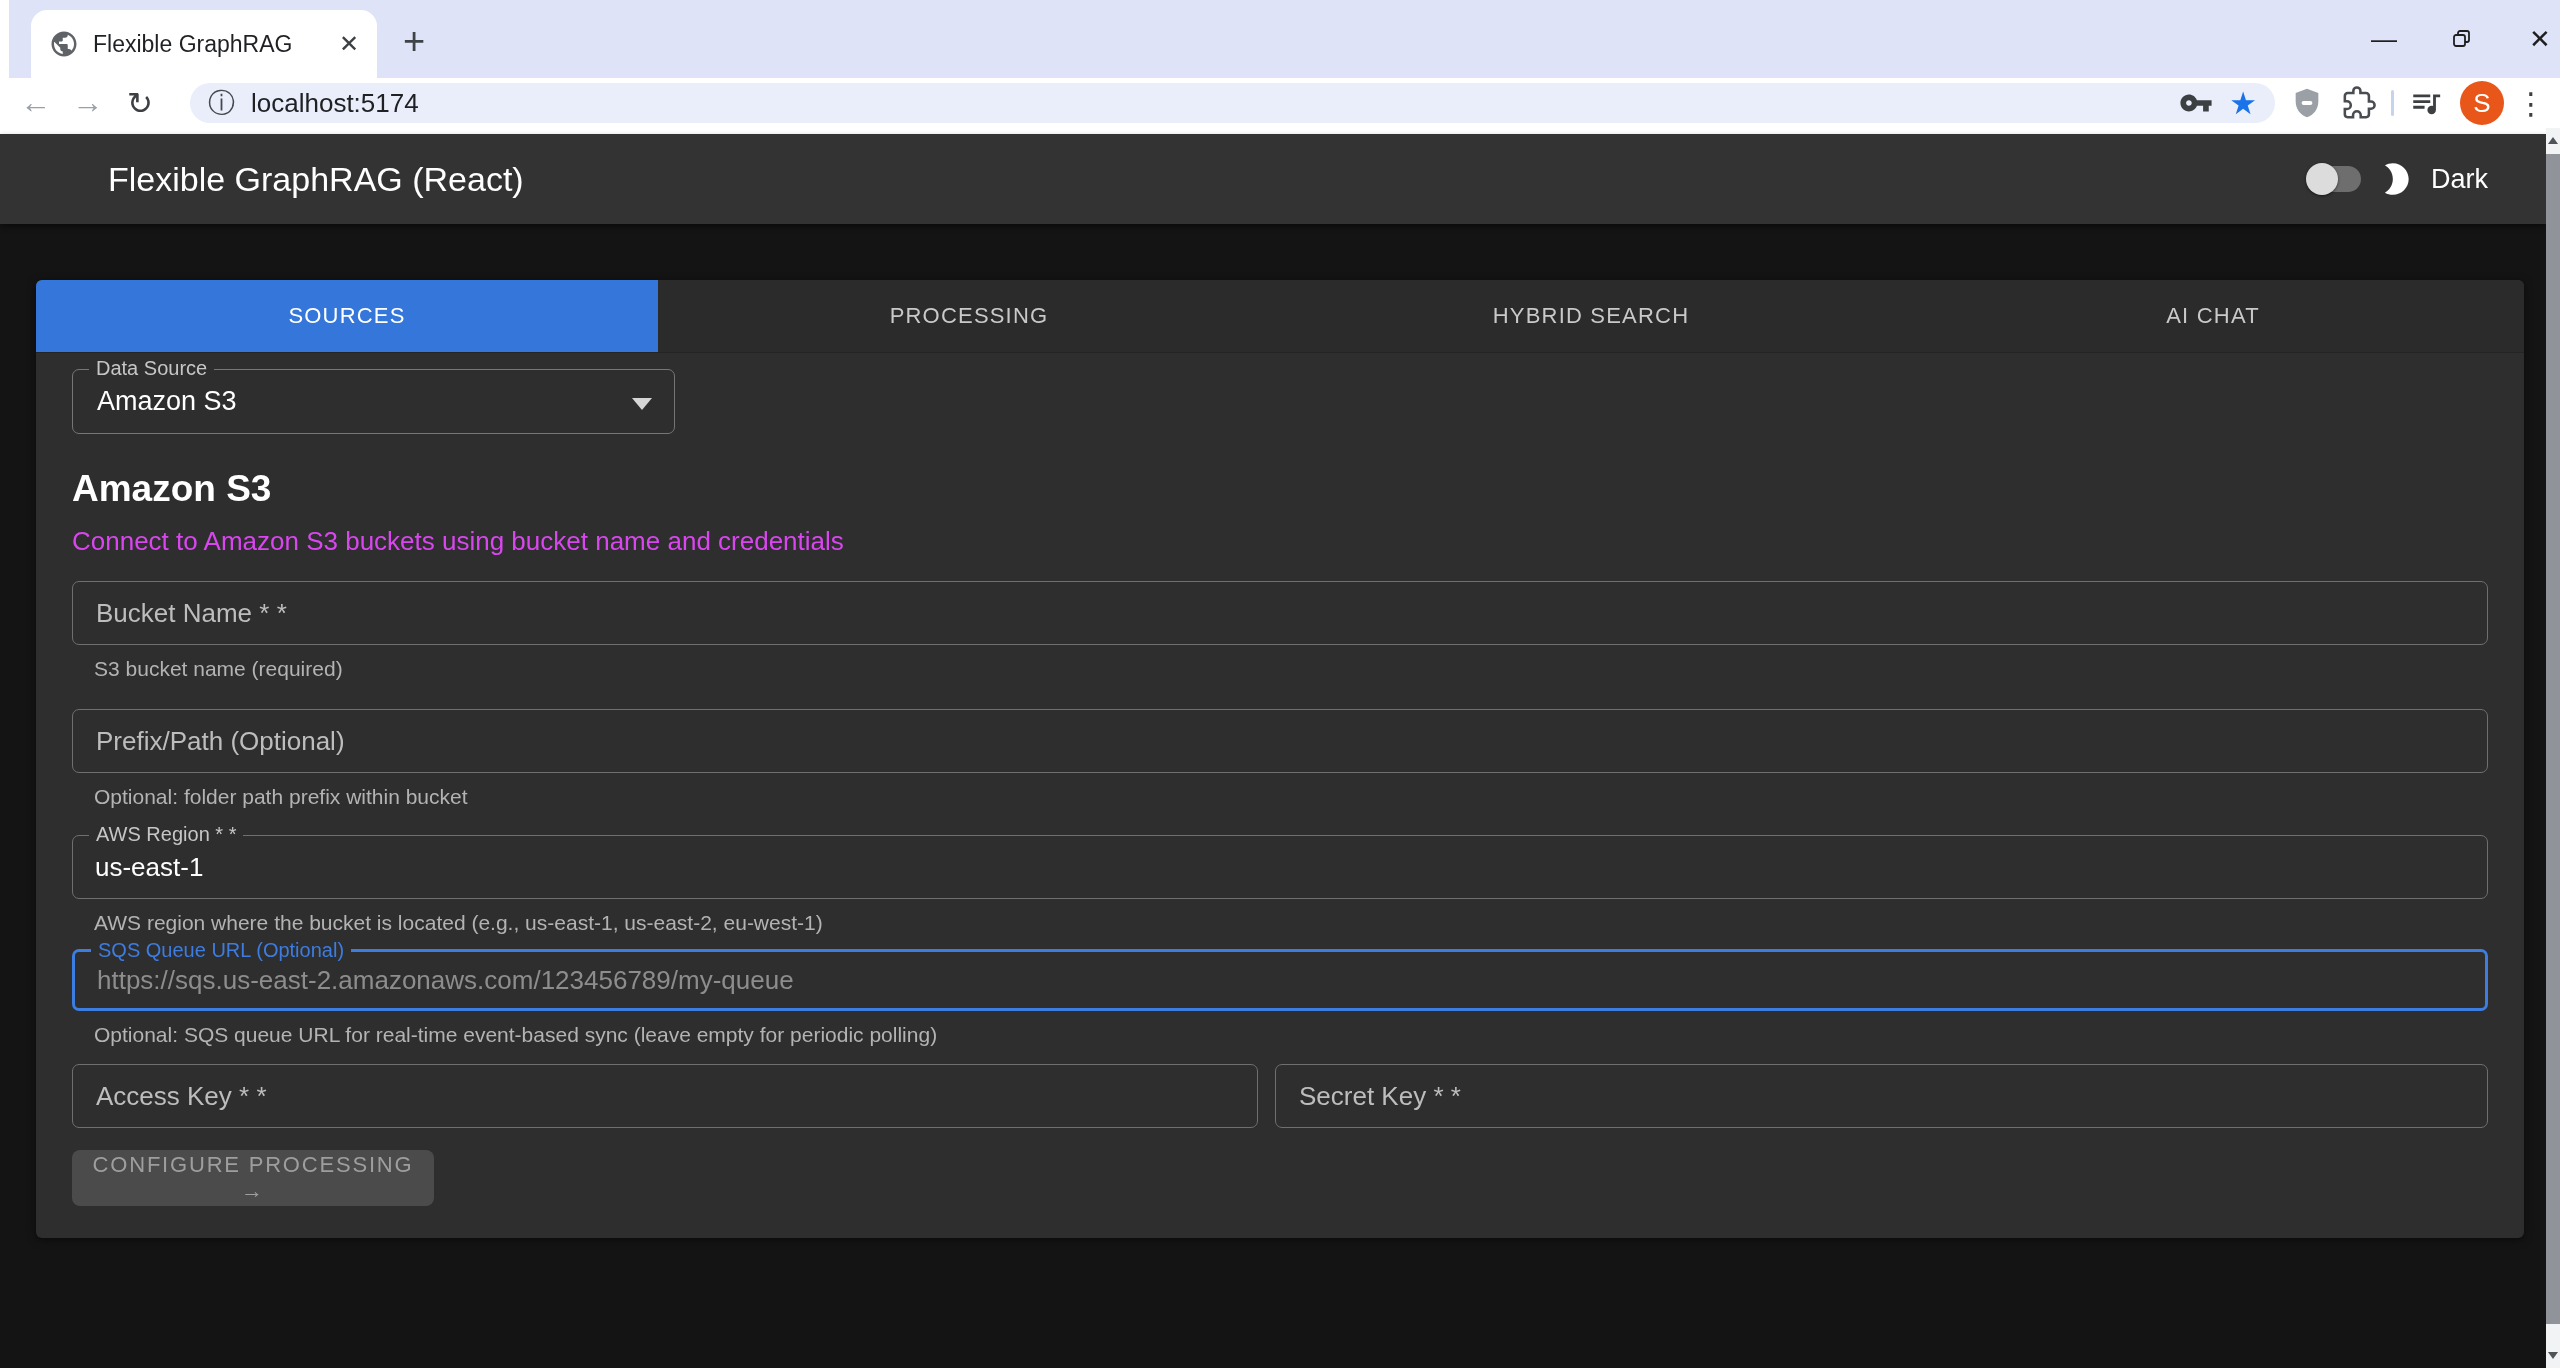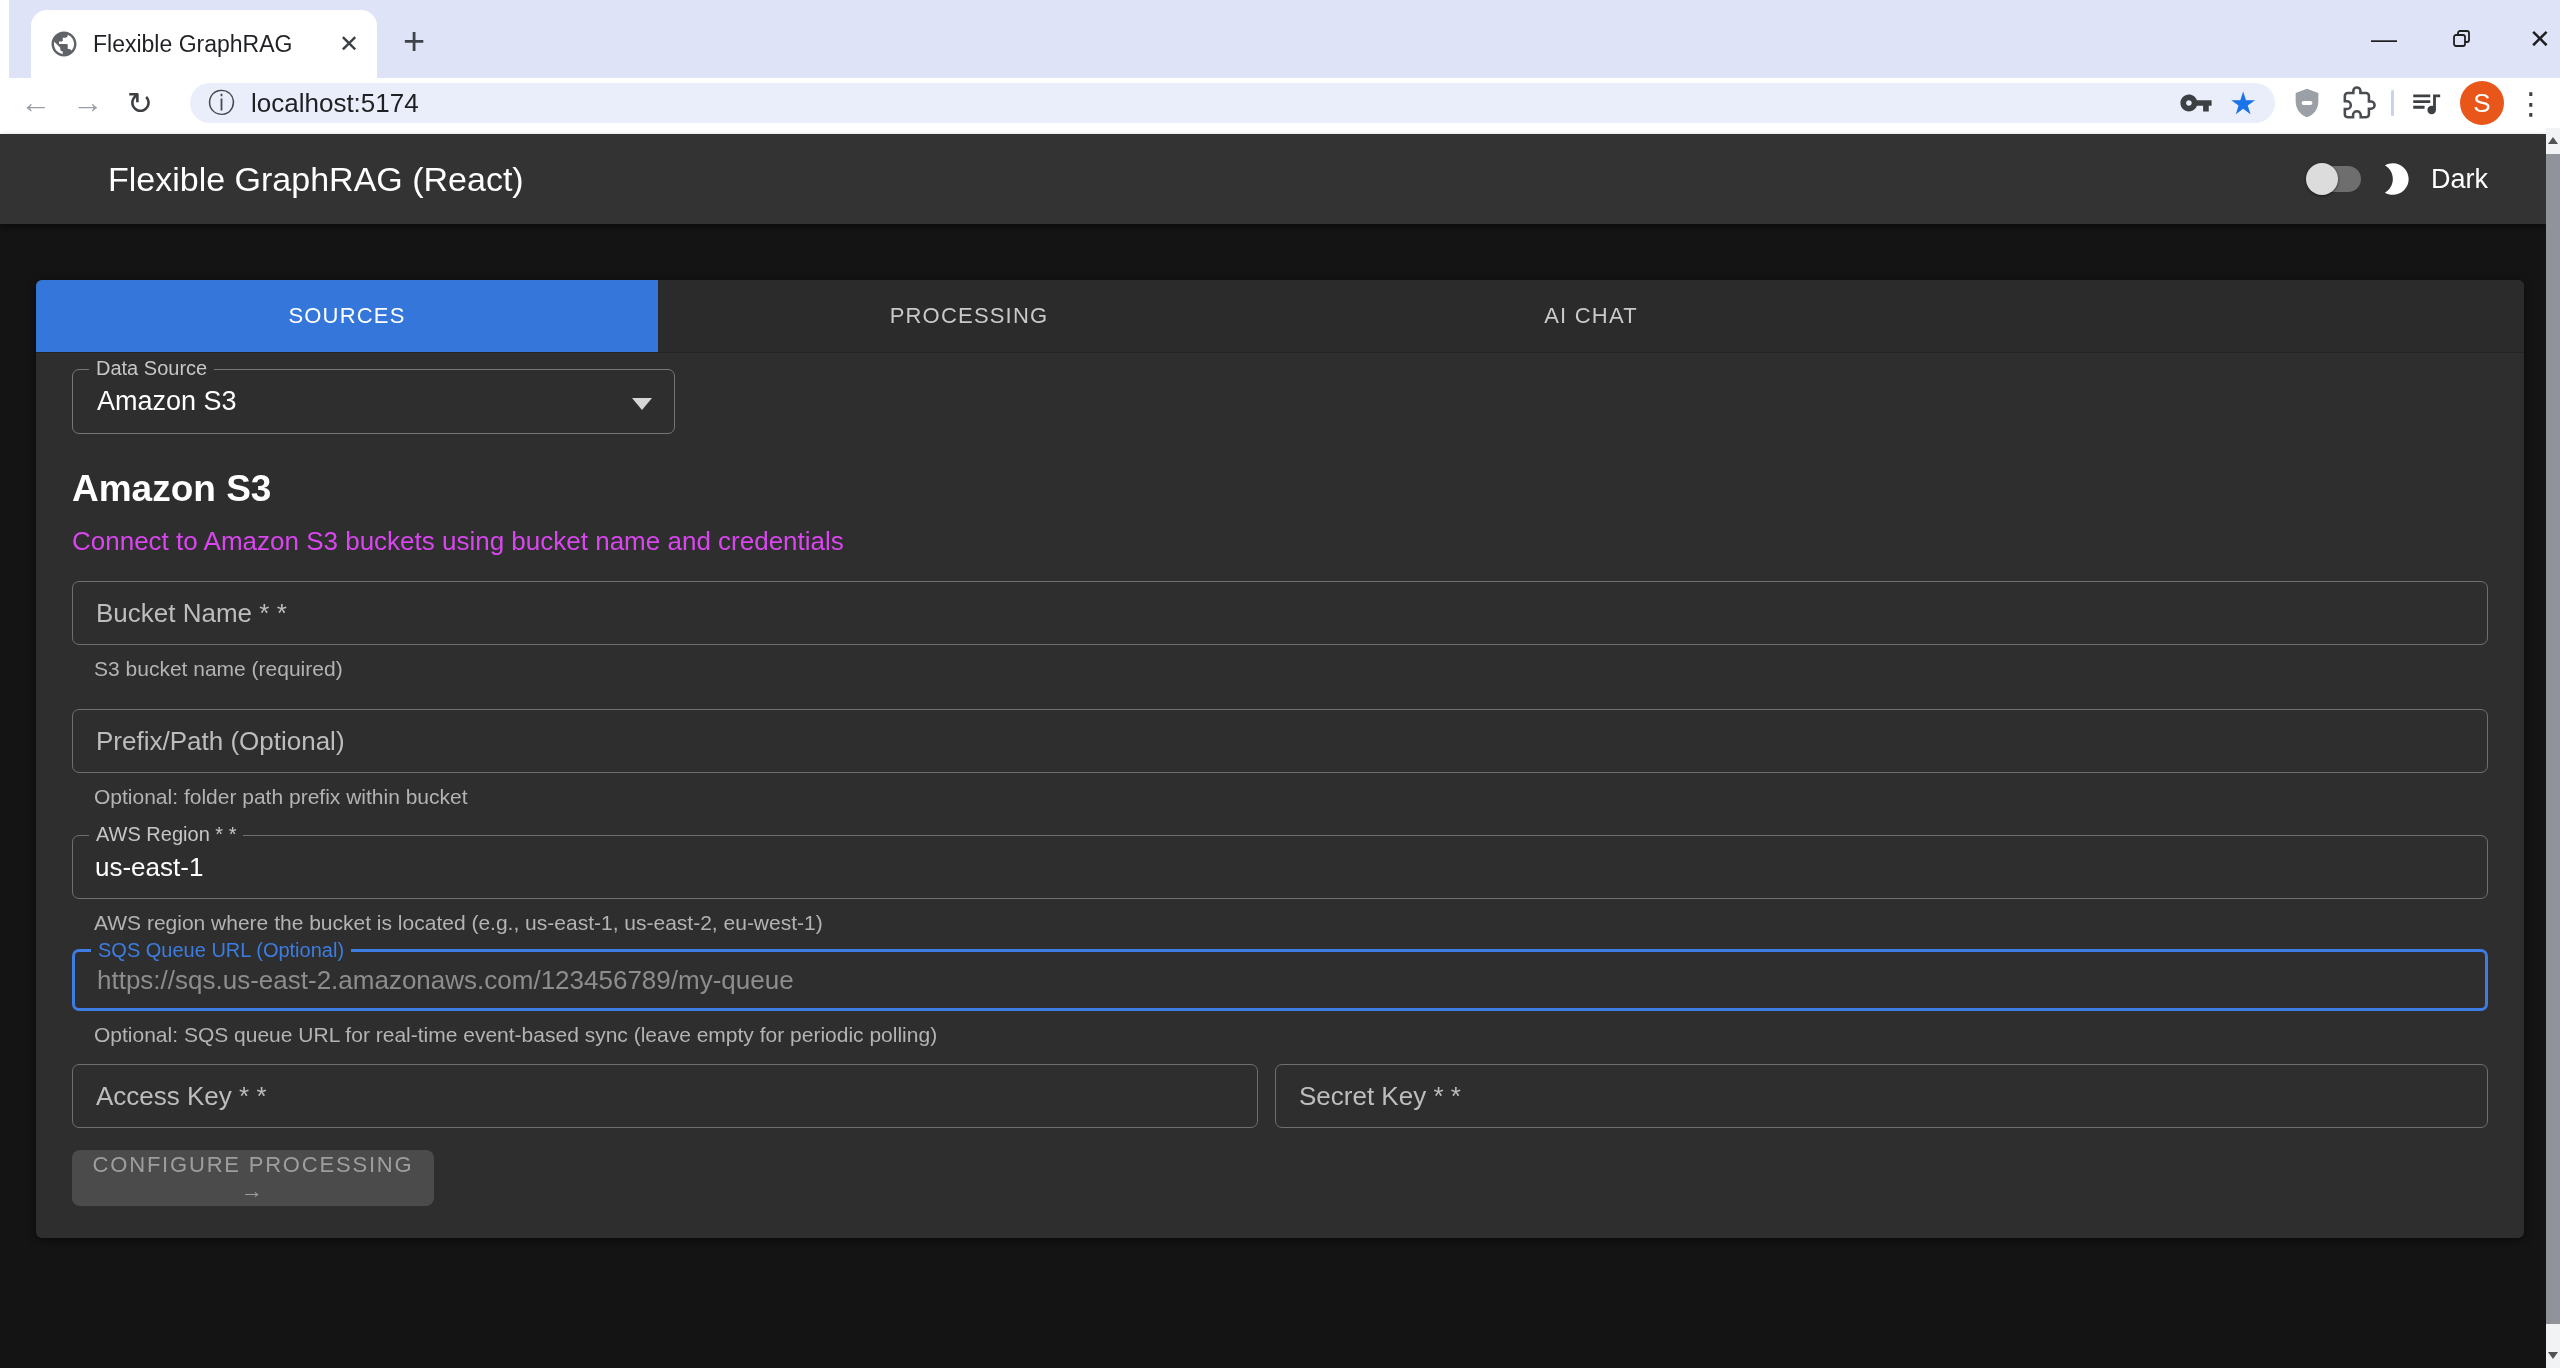--- a/index.html
+++ b/index.html
@@ -169,20 +169,21 @@
             </svg>
         </span>
         <span class="theme-label">Dark</span>
       </div>
     </div>
 
     <div class="card">
       <div class="tabs">
         <div class="tab active">SOURCES</div>
         <div class="tab">PROCESSING</div>
+        <div class="tab">HYBRID SEARCH</div>
         <div class="tab">AI CHAT</div>
       </div>
 
       <div class="panel">
 
         <div class="select">
           <span class="notch-label">Data Source</span>
           <span class="select-value">Amazon S3</span>
           <span class="caret"></span>
         </div>

